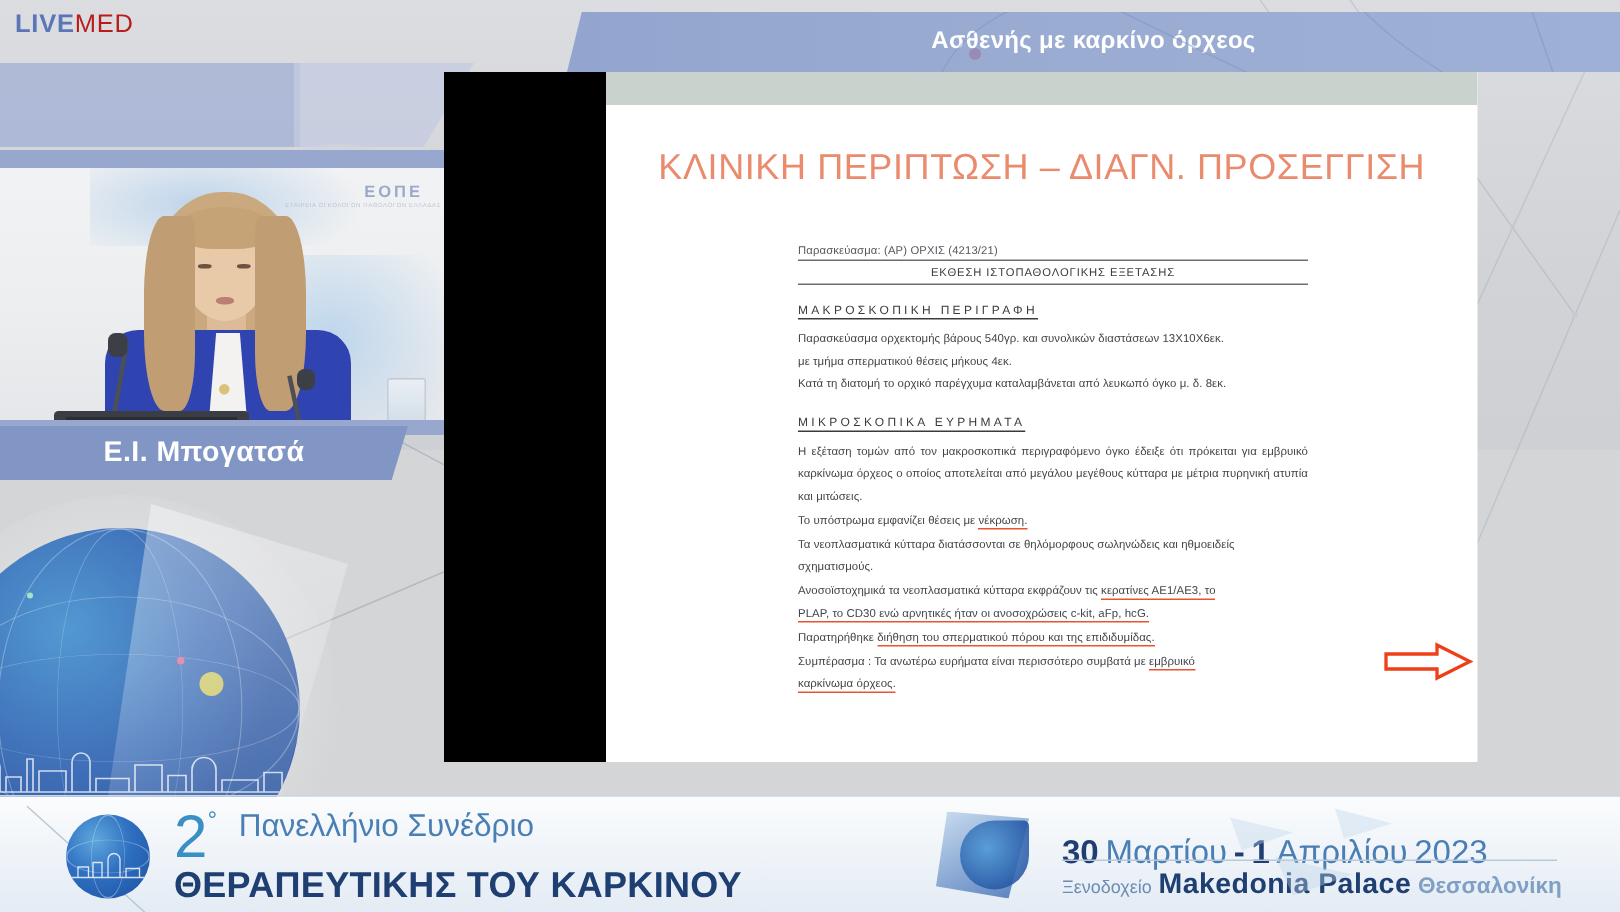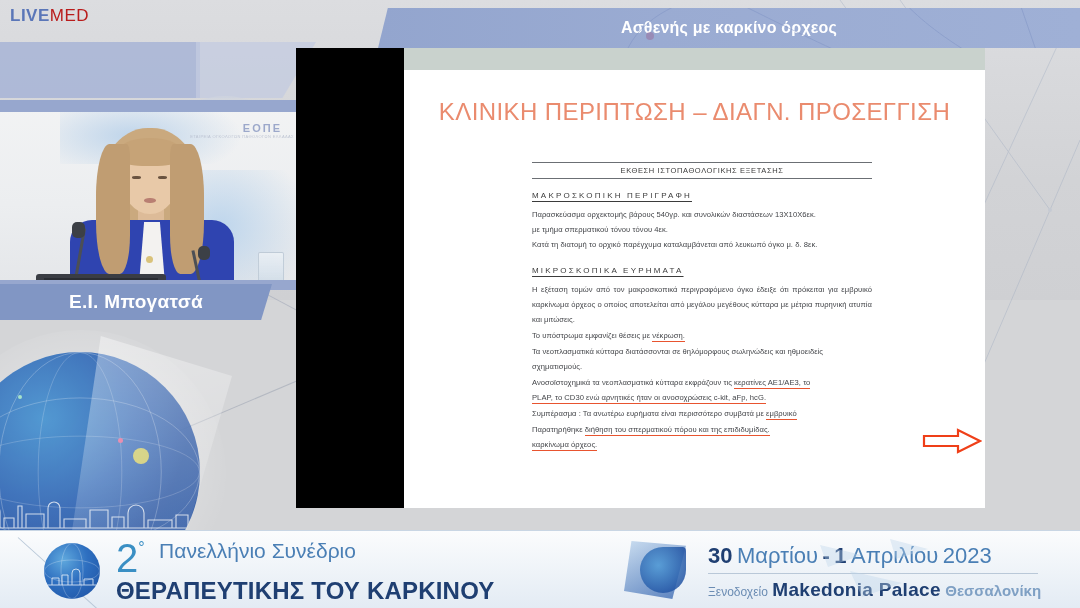--- a/index.html
+++ b/index.html
@@ -283,21 +283,21 @@
     position:absolute; left:24px; top:10px; width:62px; height:58px;
     background:linear-gradient(150deg, rgba(120,170,220,.35), rgba(40,90,170,.75));
     clip-path:polygon(12% 0,100% 8%,78% 100%,0 86%);
   }
   #bb-r-logo2 {
     position:absolute; left:40px; top:16px; width:46px; height:46px;
     background:radial-gradient(circle at 40% 40%, #4f9ad6 0%, #1f4fa0 80%);
     border-radius:50% 8% 50% 50%;
     opacity:.85;
   }
-  #bb-dates { position:absolute; left:108px; top:12px; white-space:nowrap; }
+  #bb-dates { position:absolute; left:108px; top:24px; white-space:nowrap; }
   .bb-d-bold { font-size:22px; color:#1f3f72; font-weight:bold; }
   .bb-d-reg  { font-size:22px; color:#4a7fb5; font-weight:normal; }
   #bb-sep { position:absolute; left:108px; top:42px; width:330px; height:1px; background:#b9c8d8; }
   #bb-venue { position:absolute; left:108px; top:48px; white-space:nowrap; }
   .bb-v-small { font-size:12px; color:#6b8cb3; }
   .bb-v-big { font-size:19px; color:#1f3f72; font-weight:bold; letter-spacing:.3px;text-align:right; }
   .bb-v-city { font-size:15px; color:#7fa0c4;font-weight:bold; }
   #bb-planes { position:absolute; right:150px; top:6px; width:120px; height:66px; opacity:.5; }
 </style>
 </head>
@@ -413,50 +413,51 @@
 <div id="slide-stage">
   <div id="slide-bar-left"></div>
   <div id="slide-bar-right"></div>
 
   <div id="slide-canvas">
     <div id="slide-topstrip"></div>
 
     <div id="slide-title">ΚΛΙΝΙΚΗ ΠΕΡΙΠΤΩΣΗ – ΔΙΑΓΝ. ΠΡΟΣΕΓΓΙΣΗ</div>
 
     <div id="report">
+      <div class="rep-specimen">Παρασκεύασμα: (ΑΡ) ΟΡΧΙΣ (4213/21)</div>
       <div class="rep-rule-top"></div>
       <div class="rep-doc-title">ΕΚΘΕΣΗ ΙΣΤΟΠΑΘΟΛΟΓΙΚΗΣ ΕΞΕΤΑΣΗΣ</div>
       <div class="rep-rule-bottom"></div>
 
       <div class="rep-sec-head" style="margin-top:0;">ΜΑΚΡΟΣΚΟΠΙΚΗ ΠΕΡΙΓΡΑΦΗ</div>
       <div class="rep-line nj">Παρασκεύασμα ορχεκτομής βάρους 540γρ. και συνολικών διαστάσεων 13Χ10Χ6εκ.</div>
-      <div class="rep-line nj">με τμήμα σπερματικού τόνου τόνου 4εκ.</div>
+      <div class="rep-line nj">με τμήμα σπερματικού θέσεις μήκους 4εκ.</div>
       <div class="rep-line nj">Κατά τη διατομή το ορχικό παρέγχυμα καταλαμβάνεται από λευκωπό όγκο μ. δ. 8εκ.</div>
 
       <div class="rep-sec-head">ΜΙΚΡΟΣΚΟΠΙΚΑ ΕΥΡΗΜΑΤΑ</div>
       <div class="rep-line">Η εξέταση τομών από τον μακροσκοπικά περιγραφόμενο όγκο έδειξε ότι πρόκειται για εμβρυικό καρκίνωμα όρχεος ο οποίος αποτελείται από μεγάλου μεγέθους κύτταρα με μέτρια πυρηνική ατυπία και μιτώσεις.</div>
       <div class="rep-line nj" style="margin-top:1px;">
         <span>Το υπόστρωμα εμφανίζει θέσεις με </span><span class="u-red">νέκρωση.</span>
       </div>
 
       <div class="rep-line nj" style="margin-top:1px;">Τα νεοπλασματικά κύτταρα διατάσσονται σε θηλόμορφους σωληνώδεις και ηθμοειδείς σχηματισμούς.</div>
 
       <div class="rep-line nj" style="margin-top:1px;">
         <span>Ανοσοϊστοχημικά τα νεοπλασματικά κύτταρα εκφράζουν τις </span><span class="u-red">κερατίνες ΑΕ1/ΑΕ3, το</span>
       </div>
       <div class="rep-line nj">
         <span class="u-red">PLAP, το CD30 ενώ αρνητικές ήταν οι ανοσοχρώσεις c-kit, aFp, hcG.</span>
       </div>
 
       <div class="rep-line nj" style="margin-top:1px;">
+        <span>Παρατηρήθηκε </span><span class="u-red">διήθηση του σπερματικού πόρου και της επιδιδυμίδας.</span>
+      </div>
+
+      <div class="rep-line nj" style="margin-top:1px;">
         <span>Συμπέρασμα : Τα ανωτέρω ευρήματα είναι περισσότερο συμβατά με </span><span class="u-red">εμβρυικό</span>
-      </div>
-
-      <div class="rep-line nj" style="margin-top:1px;">
-        <span>Παρατηρήθηκε </span><span class="u-red">διήθηση του σπερματικού πόρου και της επιδιδυμίδας.</span>
       </div>
       <div class="rep-line nj">
         <span class="u-red">καρκίνωμα όρχεος.</span>
       </div>
     </div>
 
     <svg id="arrow-annot" viewBox="0 0 60 26">
       <path d="M2 8 H36 V2 L58 13 L36 24 V18 H2 Z" fill="none" stroke="#ef3f18" stroke-width="2.2" stroke-linejoin="miter"></path>
     </svg>
   </div>

